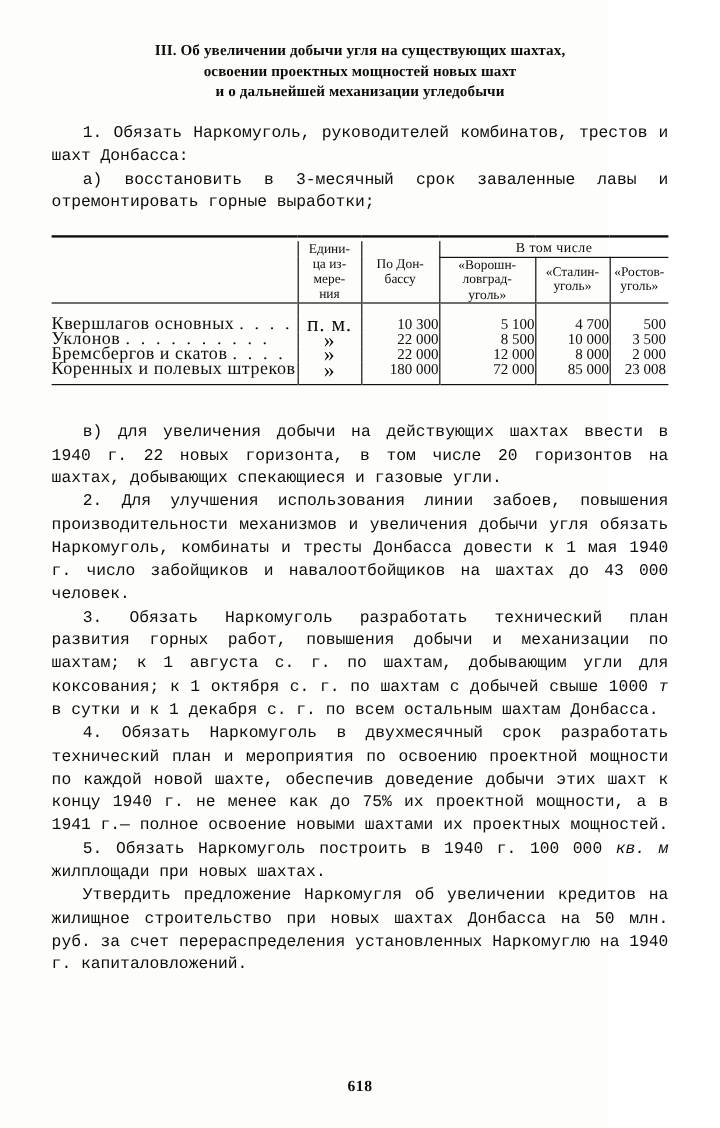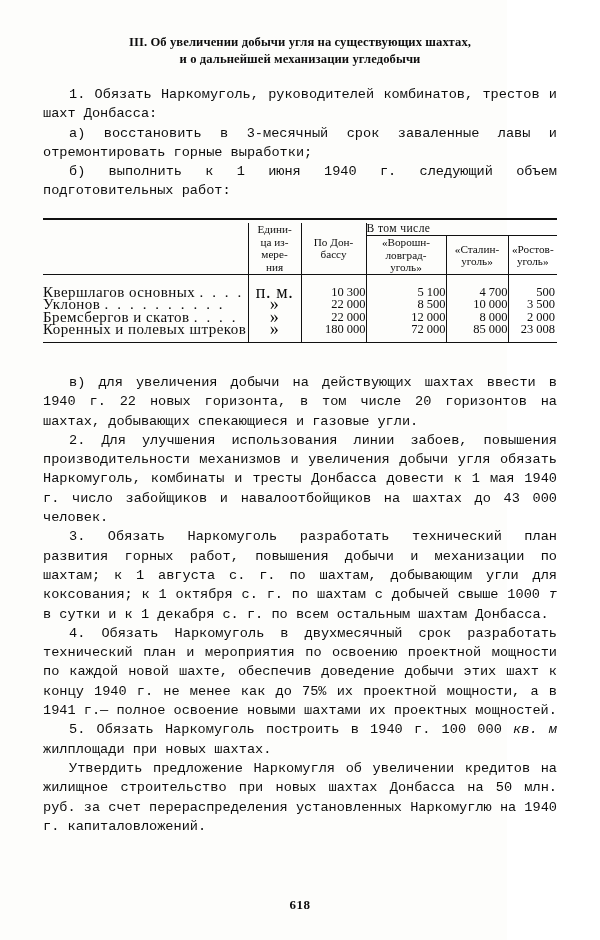--- a/index.html
+++ b/index.html
@@ -85,21 +85,21 @@
 
   .hd {
     text-align: center;
     font-size: 11.2px;
     line-height: 12.4px;
     padding: 2px 2px 3px 2px;
   }
   .vl { border-left: 1px solid #111; }
 
   .grp-head {
-    text-align: left;
+    text-align: center;
     font-size: 11.6px;
     padding-bottom: 3px;
     padding-top: 3px;
     letter-spacing: 0.4px;
     margin-top: 12px;
   }
   .grp-underline { border-bottom: 1px solid #111; }
 
   .row-label {
     font-size: 15px;
@@ -138,27 +138,27 @@
   }
 </style>
 </head>
 <body>
 
 <div class="page">
   <div class="content">
 
     <div class="doc-title">
       <span class="tl">III. Об увеличении добычи угля на существующих шахтах,</span>
+      <span class="tl">освоении проектных мощностей новых шахт</span>
       <span class="tl">и о дальнейшей механизации угледобычи</span>
     </div>
 
     <div class="body-block">
       <p class="para">1. Обязать Наркомуголь, руководителей комбинатов, трестов и шахт Донбасса:</p>
       <p class="para">а) восстановить в 3-месячный срок заваленные лавы и отремонтировать горные выработки;</p>
-      <p class="para">б) выполнить к 1 июня 1940 г. следующий объем подготовительных работ:</p>
     </div>
 
     <div class="table-wrap">
       <table class="stats">
         <colgroup>
           <col style="width:205px">
           <col style="width:53px">
           <col style="width:65px">
           <col style="width:80px">
           <col style="width:62px">

